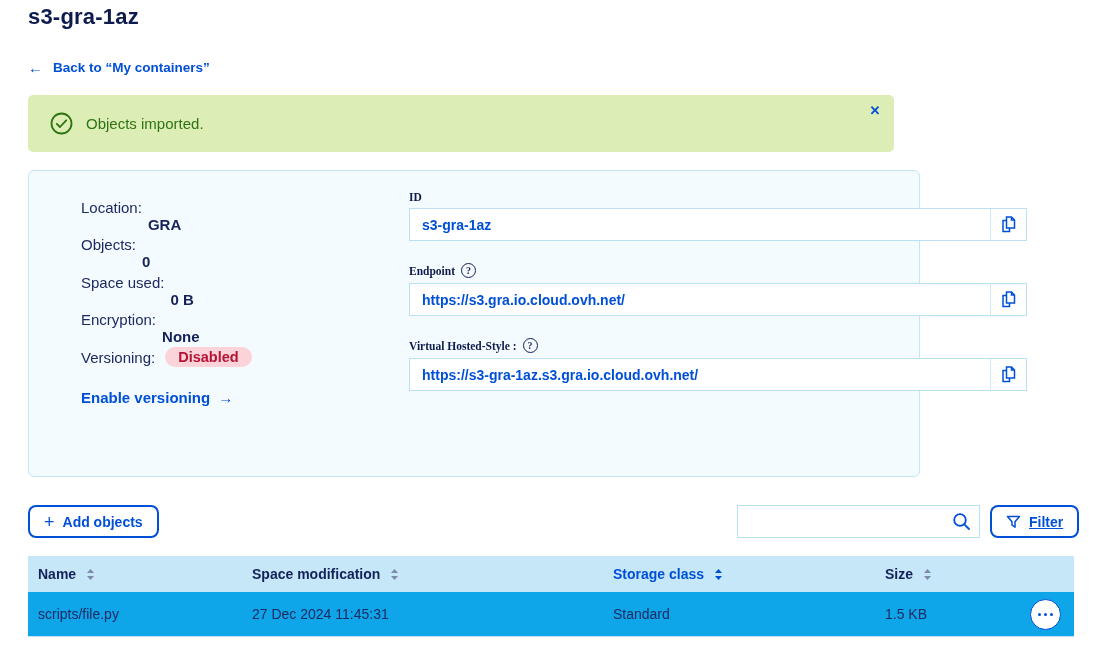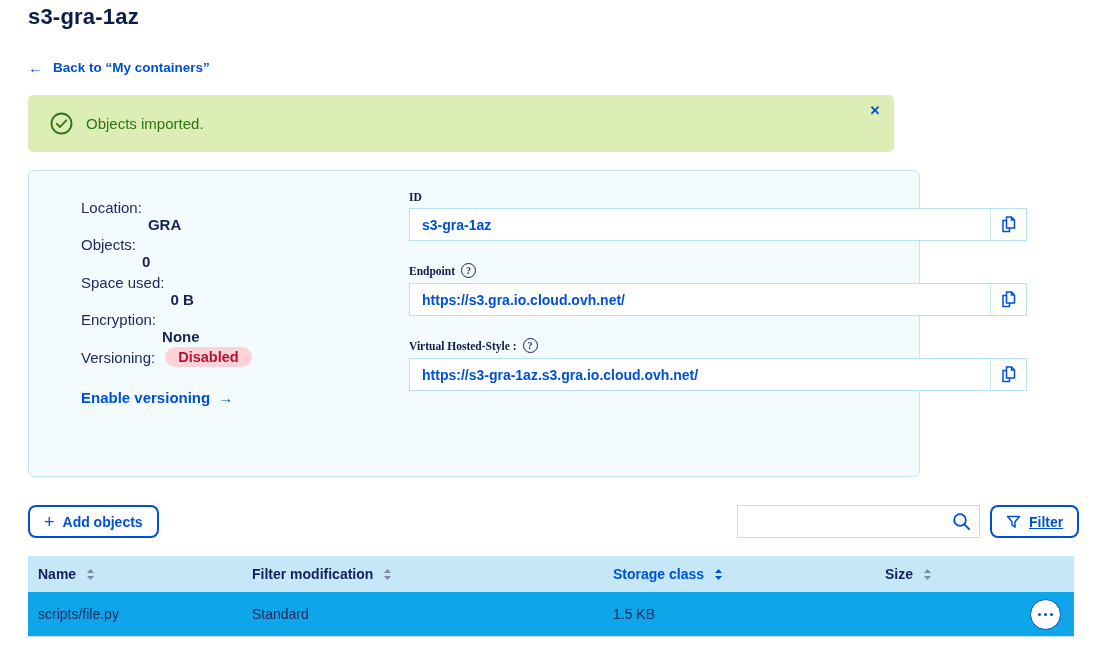--- a/index.html
+++ b/index.html
@@ -215,21 +215,21 @@
       <div class="th">
         <span>Name</span>
         <span style="display:flex">
           <svg width="9" height="13" viewBox="0 0 9 13">
               <path d="M4.5 1 L8 5 H1 Z" fill="#7c88ad"></path>
               <path d="M4.5 12 L1 8 H8 Z" fill="#7c88ad"></path>
             </svg>
         </span>
       </div>
       <div class="th">
-        <span>Filter modification</span>
+        <span>Space modification</span>
         <span style="display:flex">
           <svg width="9" height="13" viewBox="0 0 9 13">
               <path d="M4.5 1 L8 5 H1 Z" fill="#7c88ad"></path>
               <path d="M4.5 12 L1 8 H8 Z" fill="#7c88ad"></path>
             </svg>
         </span>
       </div>
       <div class="th active">
         <span>Storage class</span>
         <span style="display:flex">
@@ -245,20 +245,21 @@
           <svg width="9" height="13" viewBox="0 0 9 13">
               <path d="M4.5 1 L8 5 H1 Z" fill="#7c88ad"></path>
               <path d="M4.5 12 L1 8 H8 Z" fill="#7c88ad"></path>
             </svg>
         </span>
       </div>
     </div>
 
     <div class="trow">
       <div class="td">scripts/file.py</div>
+      <div class="td">27 Dec 2024 11:45:31</div>
       <div class="td">Standard</div>
       <div class="td">1.5 KB</div>
       <button class="row-menu">
         <span class="dot"></span>
         <span class="dot"></span>
         <span class="dot"></span>
       </button>
     </div>
 
   </div>

